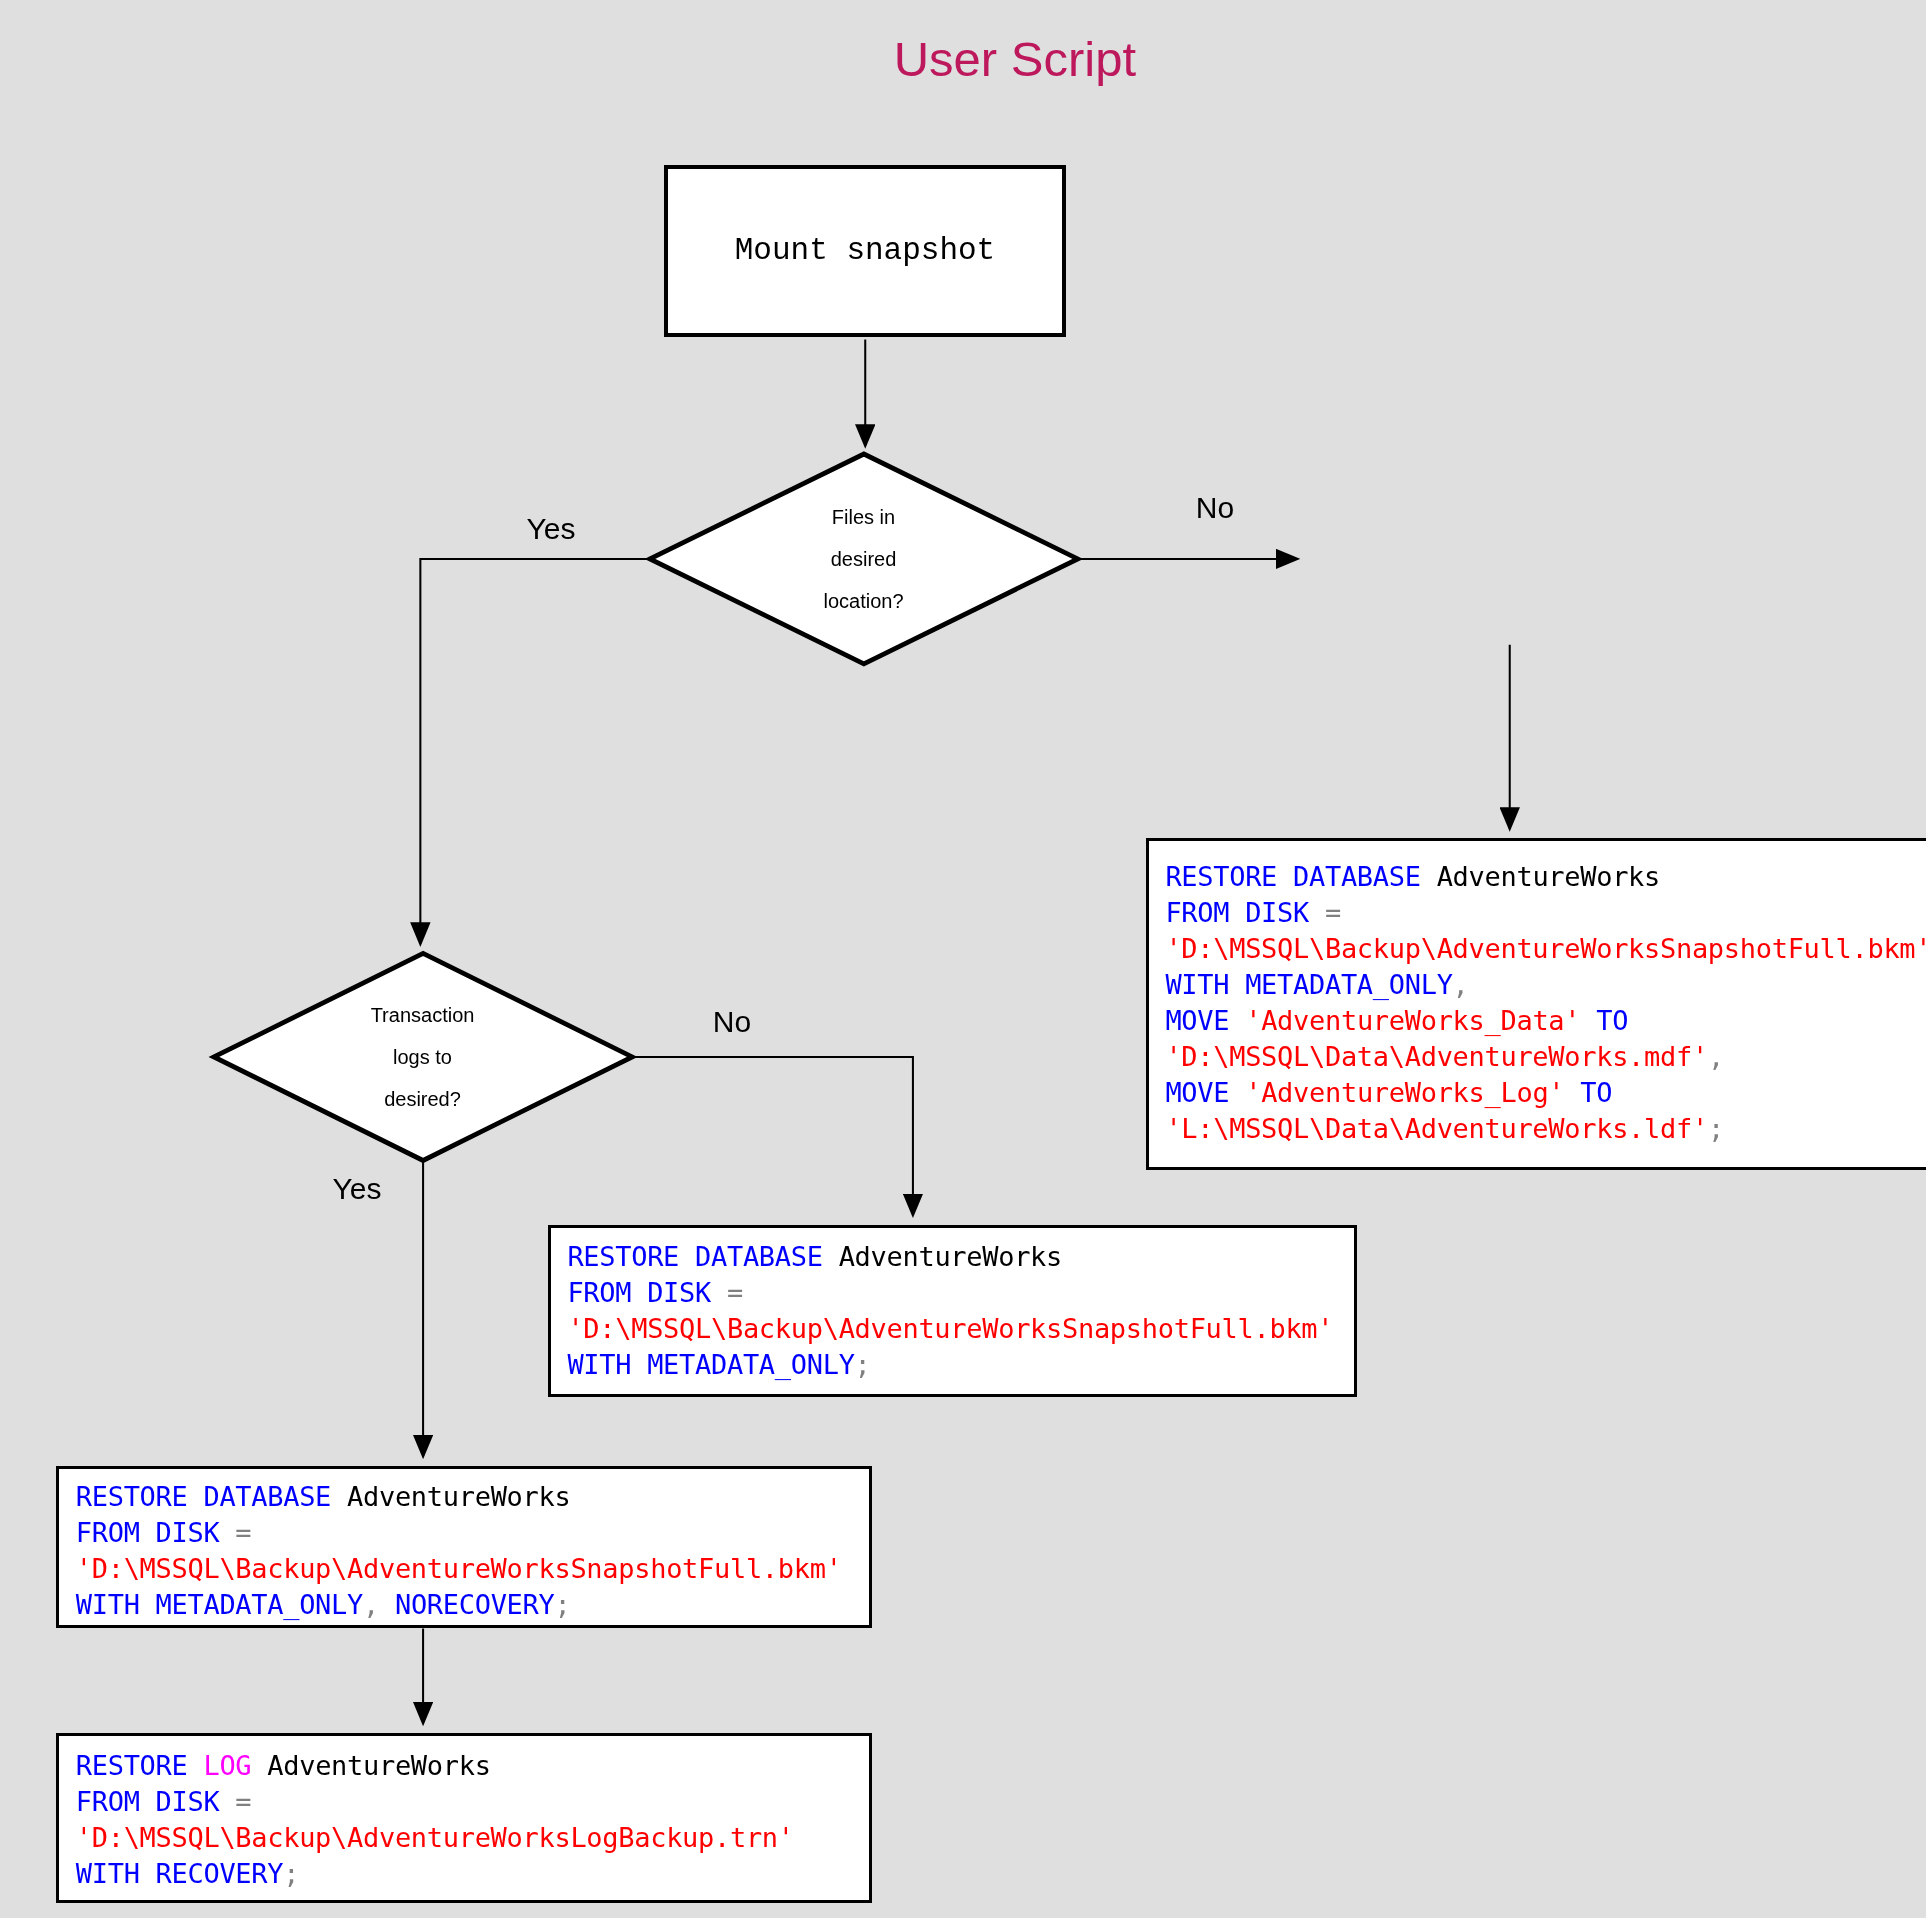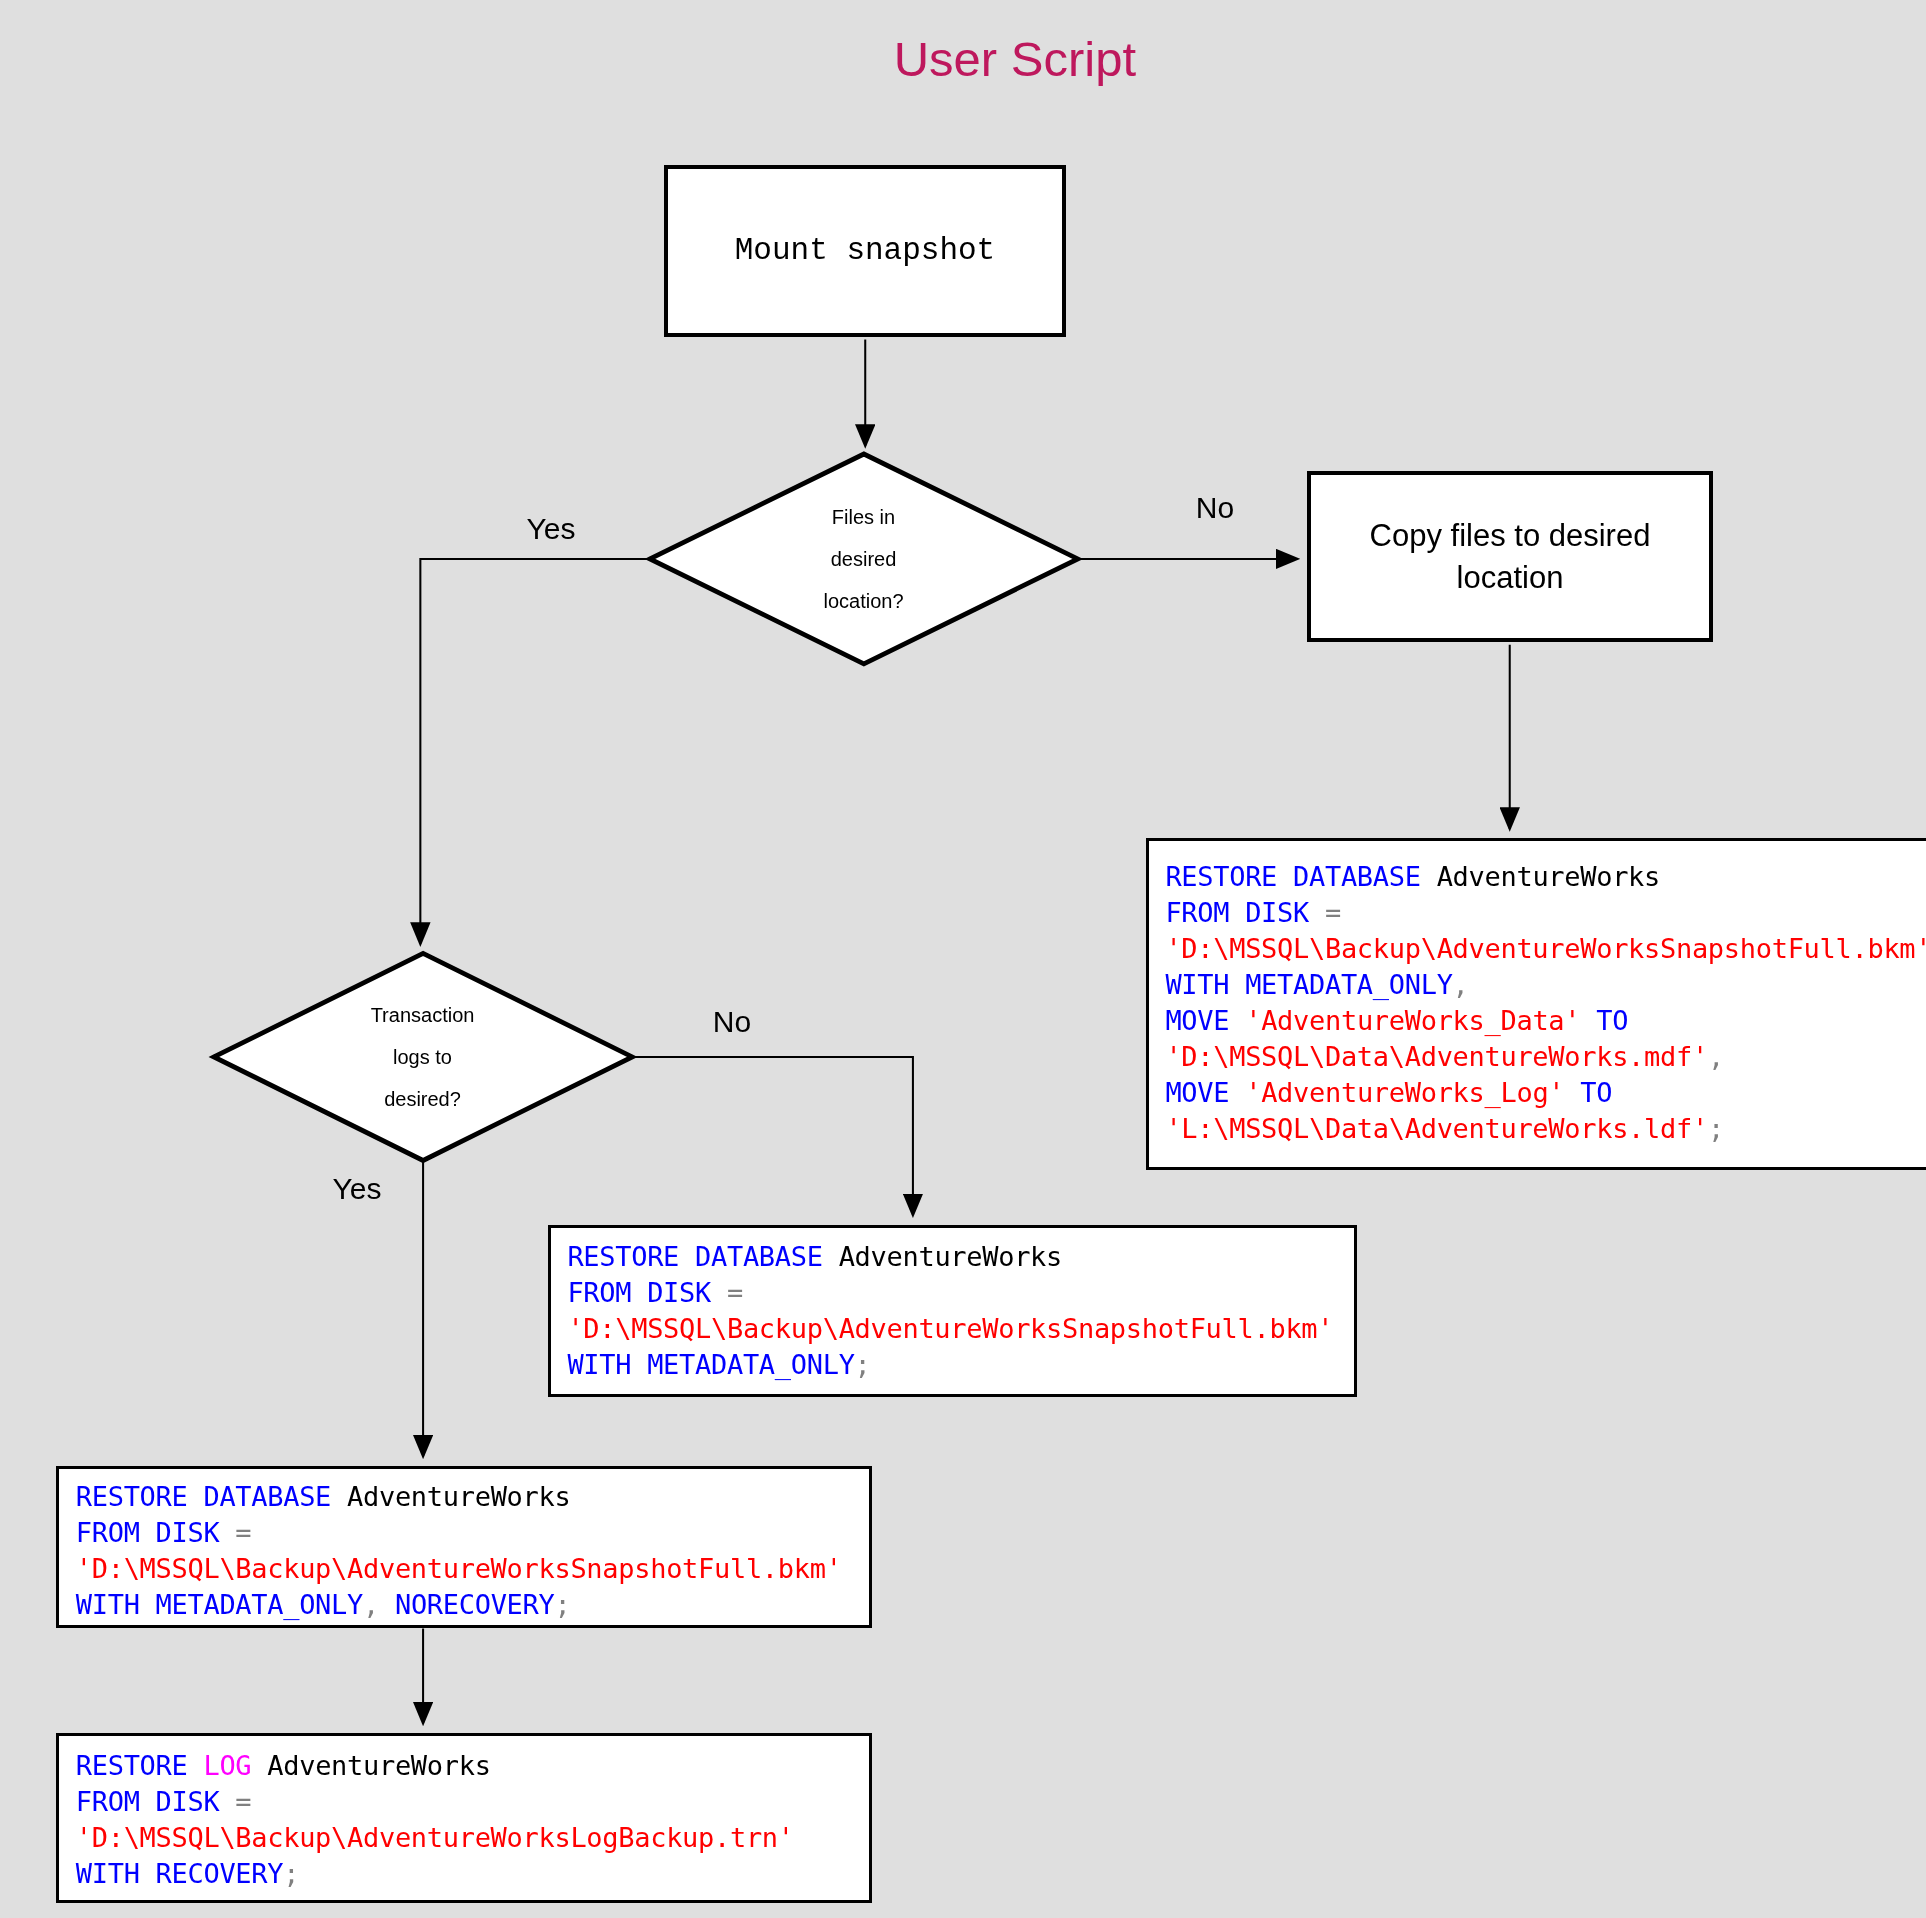--- a/index.html
+++ b/index.html
@@ -67,24 +67,20 @@
   </svg>
 
   <div class="process-box" style="left:664px; top:165px; width:402px; height:172px;font-family:Liberation Mono, monospace;">
     <span>Mount snapshot</span>
   </div>
 
   <div class="diamond-label" style="left:707px; top:477px; width:313px; height:164px;">Files in
 desired
 location?</div>
 
-  <div class="process-box" style="left:1307px; top:471px; width:406px; height:171px;">
-    <span>Copy files to desired
-location</span>
-  </div>
 
   <div class="diamond-label" style="left:266px; top:974px; width:313px; height:165px;">Transaction
 logs to
 desired?</div>
 
   <div class="edge-label" style="left:551px; top:529px;">Yes</div>
   <div class="edge-label" style="left:1215px; top:508px;">No</div>
   <div class="edge-label" style="left:732px; top:1022px;">No</div>
   <div class="edge-label" style="left:357px; top:1189px;">Yes</div>
 

